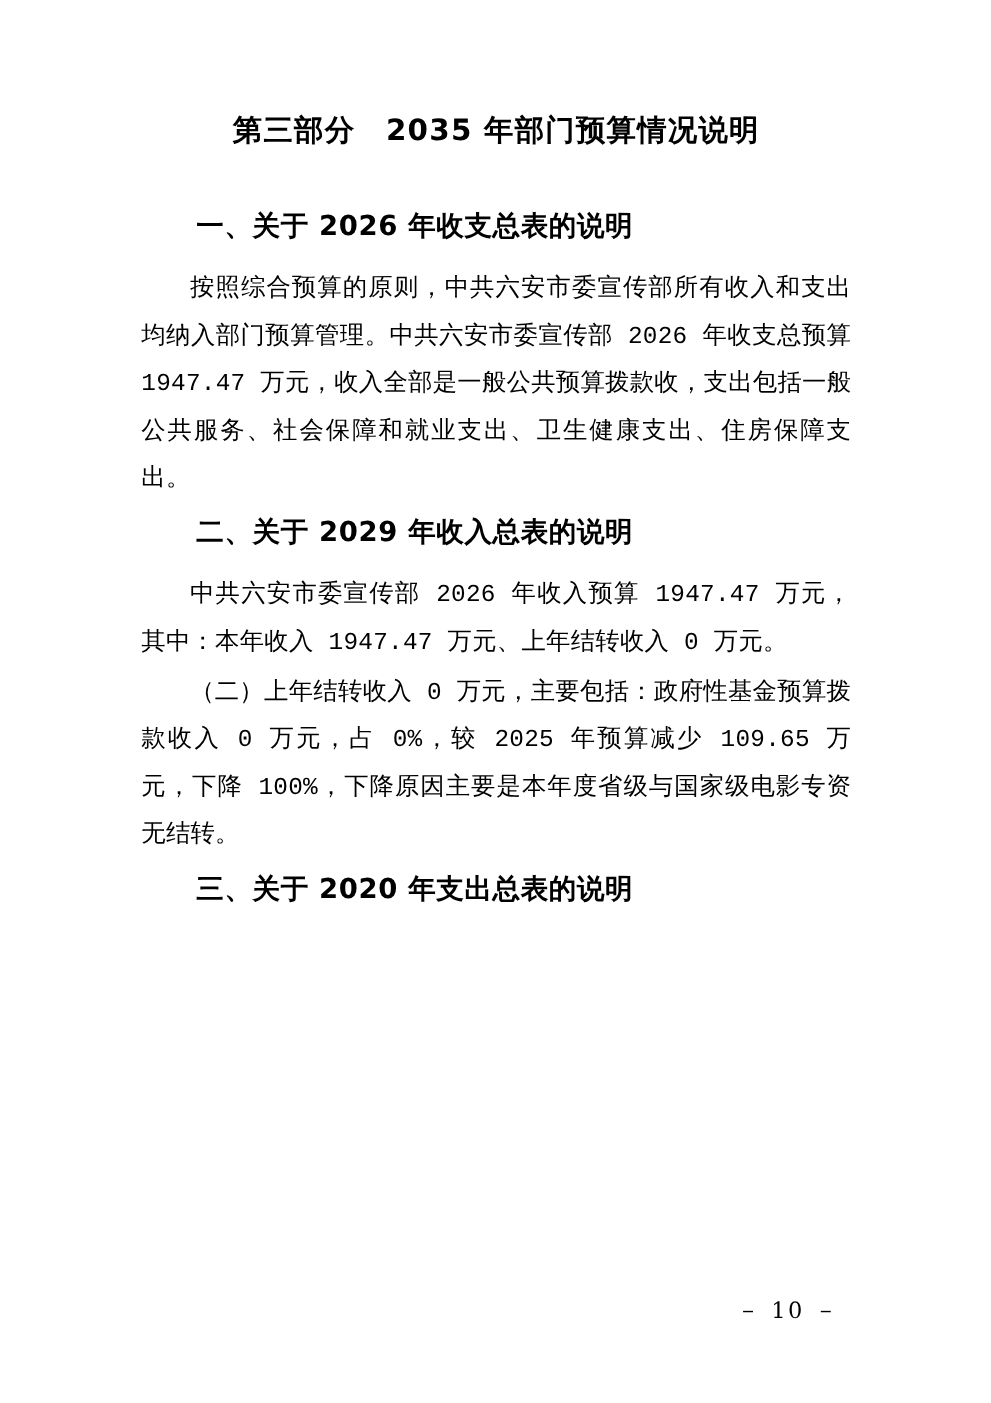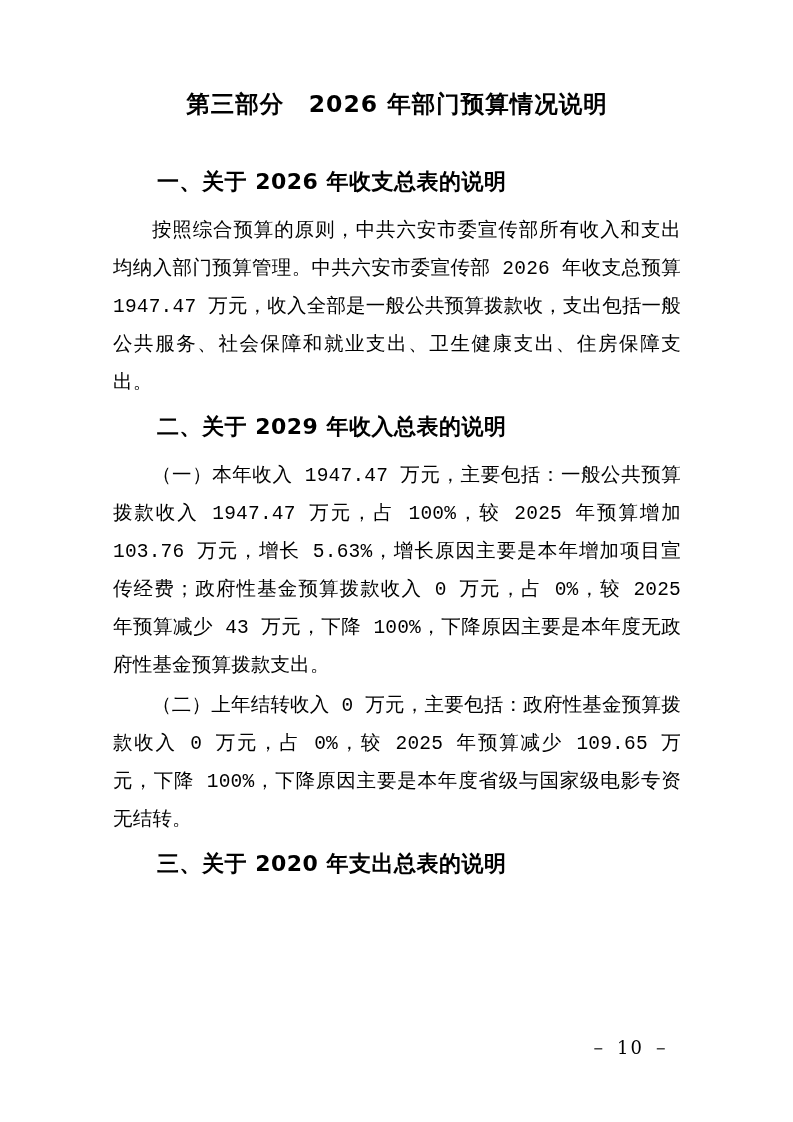--- a/index.html
+++ b/index.html
@@ -65,27 +65,27 @@
     letter-spacing: 2px;
     padding-left: 480px;
   }
 </style>
 </head>
 <body>
 
 <div class="page">
   <div class="content">
 
-    <h1 class="doc-title">第三部分　2026 年部门预算情况说明</h1>
+    <h1 class="doc-title">第三部分　2035 年部门预算情况说明</h1>
 
     <h2 class="heading">一、关于 2026 年收支总表的说明</h2>
     <p class="para para-last-spacing">按照综合预算的原则，中共六安市委宣传部所有收入和支出均纳入部门预算管理。中共六安市委宣传部 2026 年收支总预算 1947.47 万元，收入全部是一般公共预算拨款收，支出包括一般公共服务、社会保障和就业支出、卫生健康支出、住房保障支出。</p>
 
     <h2 class="heading">二、关于 2029 年收入总表的说明</h2>
-    <p class="para">（一）本年收入 1947.47 万元，主要包括：一般公共预算拨款收入 1947.47 万元，占 100%，较 2025 年预算增加 103.76 万元，增长 5.63%，增长原因主要是本年增加项目宣传经费；政府性基金预算拨款收入 0 万元，占 0%，较 2025 年预算减少 43 万元，下降 100%，下降原因主要是本年度无政府性基金预算拨款支出。</p>
+    <p class="para">中共六安市委宣传部 2026 年收入预算 1947.47 万元，其中：本年收入 1947.47 万元、上年结转收入 0 万元。</p>
     <p class="para para-last-spacing">（二）上年结转收入 0 万元，主要包括：政府性基金预算拨款收入 0 万元，占 0%，较 2025 年预算减少 109.65 万元，下降 100%，下降原因主要是本年度省级与国家级电影专资无结转。</p>
 
     <h2 class="heading">三、关于 2020 年支出总表的说明</h2>
 
   </div>
 
   <div class="page-number">－ 10 －</div>
 </div>
 
 </body></html>

